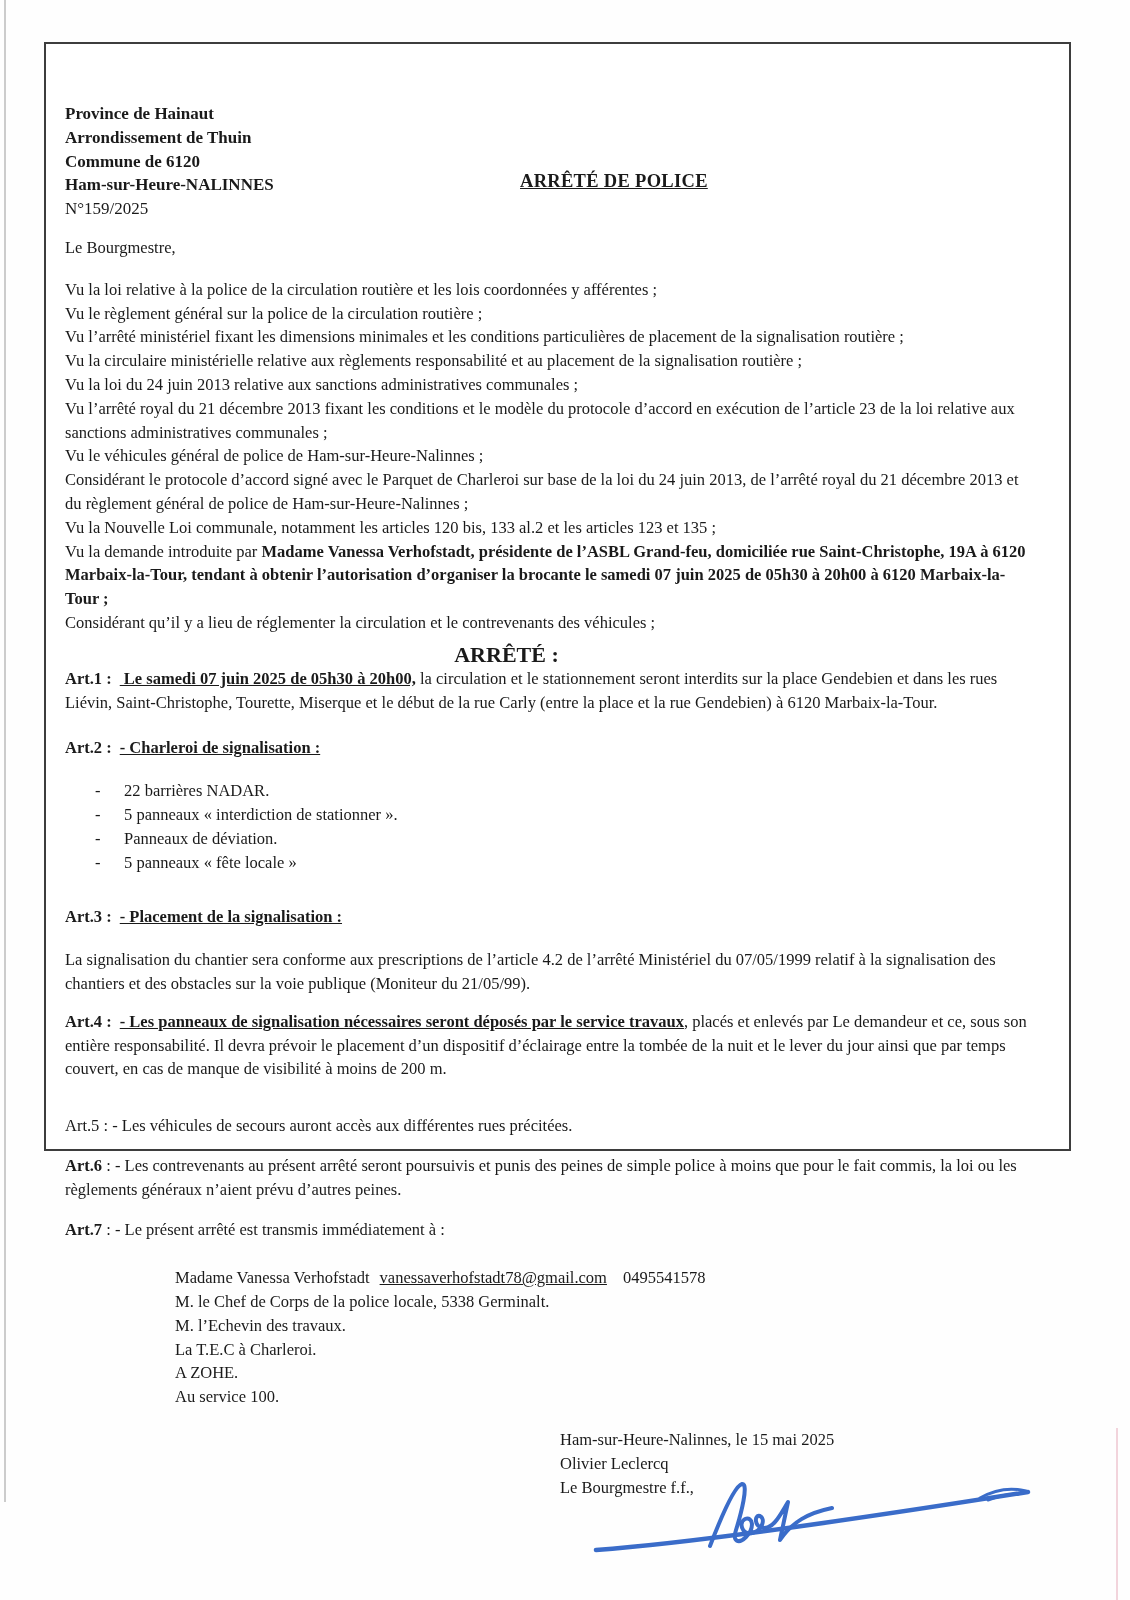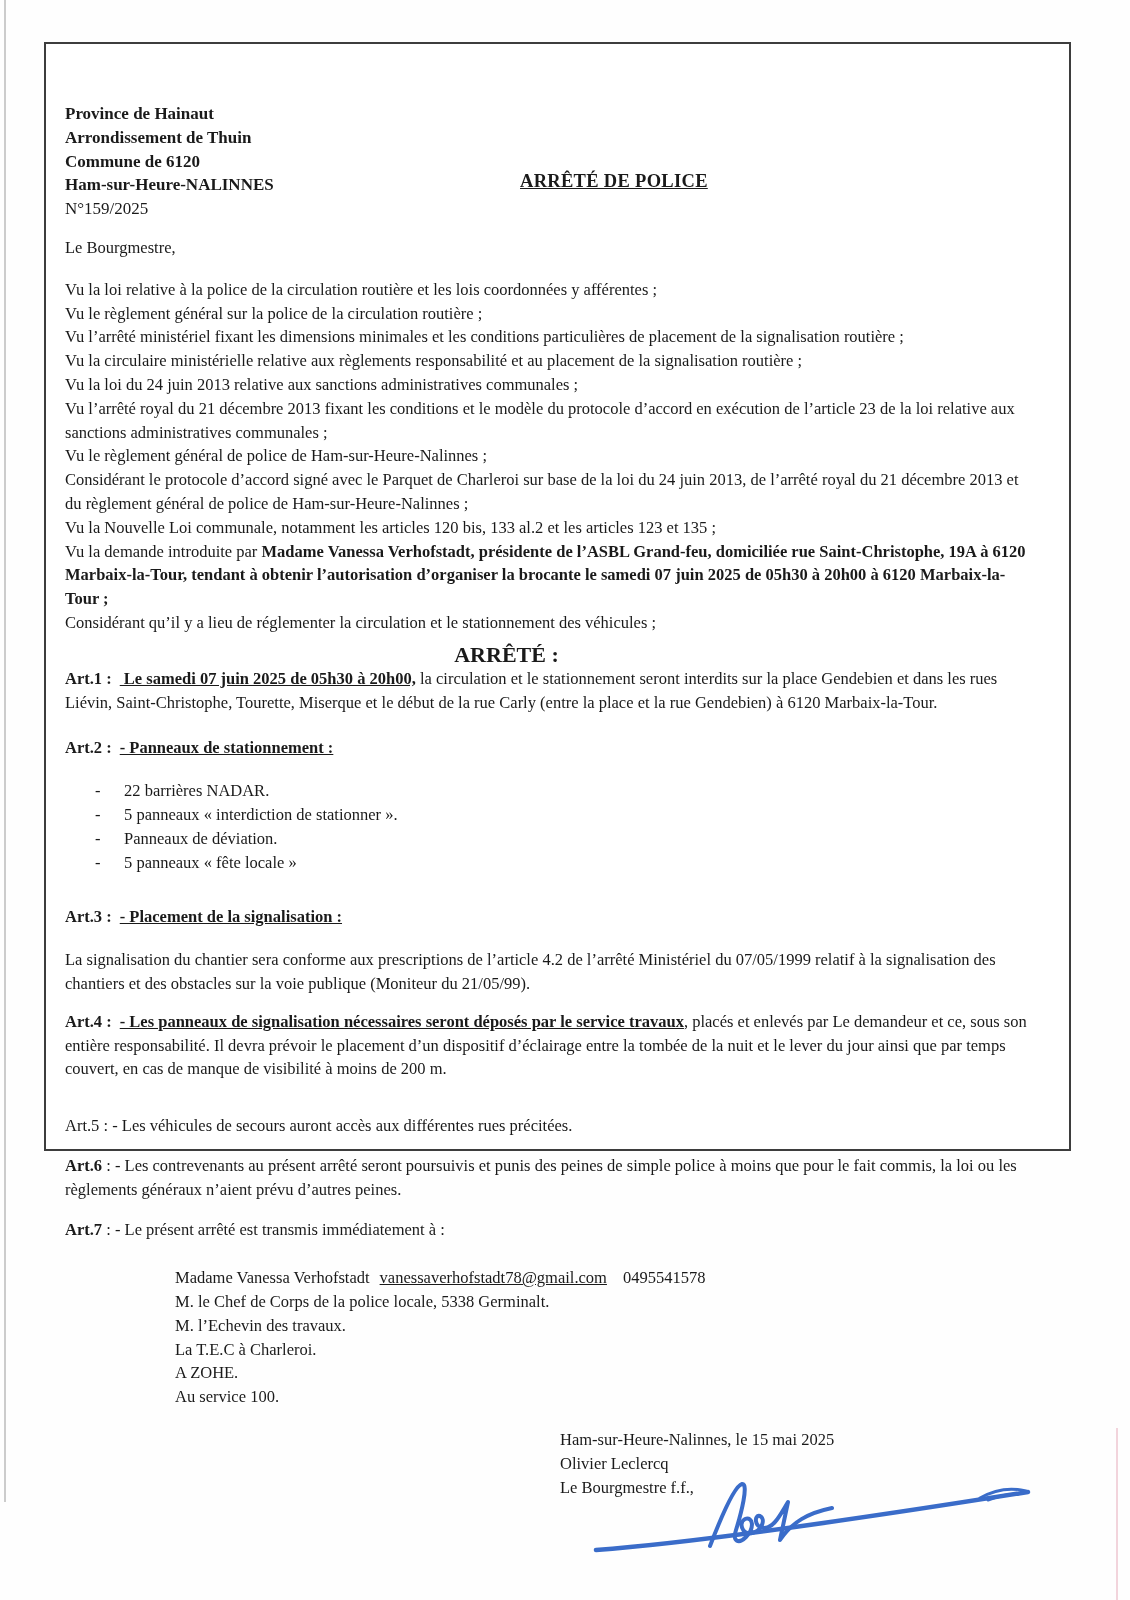--- a/index.html
+++ b/index.html
@@ -74,32 +74,32 @@
 
     <p class="salutation">Le Bourgmestre,</p>
 
     <section class="preamble">
       <p>Vu la loi relative à la police de la circulation routière et les lois coordonnées y afférentes ;</p>
       <p>Vu le règlement général sur la police de la circulation routière ;</p>
       <p>Vu l’arrêté ministériel fixant les dimensions minimales et les conditions particulières de placement de la signalisation routière ;</p>
       <p>Vu la circulaire ministérielle relative aux règlements responsabilité et au placement de la signalisation routière ;</p>
       <p>Vu la loi du 24 juin 2013 relative aux sanctions administratives communales ;</p>
       <p>Vu l’arrêté royal du 21 décembre 2013 fixant les conditions et le modèle du protocole d’accord en exécution de l’article 23 de la loi relative aux sanctions administratives communales ;</p>
-      <p>Vu le règlement général de police de Ham-sur-Heure-Nalinnes ;</p>
+      <p>Vu le véhicules général de police de Ham-sur-Heure-Nalinnes ;</p>
       <p>Considérant le protocole d’accord signé avec le Parquet de Charleroi sur base de la loi du 24 juin 2013, de l’arrêté royal du 21 décembre 2013 et du règlement général de police de Ham-sur-Heure-Nalinnes ;</p>
       <p>Vu la Nouvelle Loi communale, notamment les articles 120 bis, 133 al.2 et les articles 123 et 135 ;</p>
       <p><span>Vu la demande introduite par </span><span class="b">Madame Vanessa Verhofstadt, présidente de l’ASBL Grand-feu, domiciliée rue Saint-Christophe, 19A à 6120 Marbaix-la-Tour, tendant à obtenir l’autorisation d’organiser la brocante le samedi 07 juin 2025 de 05h30 à 20h00 à 6120 Marbaix-la-Tour ;</span></p>
-      <p>Considérant qu’il y a lieu de réglementer la circulation et le stationnement des véhicules ;</p>
+      <p>Considérant qu’il y a lieu de réglementer la circulation et le contrevenants des véhicules ;</p>
     </section>
 
     <h2 class="decree-title">ARRÊTÉ :</h2>
 
     <p class="art1"><span class="b">Art.1 :</span><span class="b u head-gap">&nbsp;Le samedi 07 juin 2025 de 05h30 à 20h00,</span><span> la circulation et le stationnement seront interdits sur la place Gendebien et dans les rues Liévin, Saint-Christophe, Tourette, Miserque et le début de la rue Carly (entre la place et la rue Gendebien) à 6120 Marbaix-la-Tour.</span></p>
 
-    <p class="art2-head"><span class="b">Art.2 :</span><span class="b u head-gap">- Panneaux de stationnement :</span></p>
+    <p class="art2-head"><span class="b">Art.2 :</span><span class="b u head-gap">- Charleroi de signalisation :</span></p>
 
     <div class="sig-list">
       <div class="sig-item">
           <span class="dash">-</span>
           <span>22 barrières NADAR.</span>
         </div>
       <div class="sig-item">
           <span class="dash">-</span>
           <span>5 panneaux « interdiction de stationner ».</span>
         </div>

